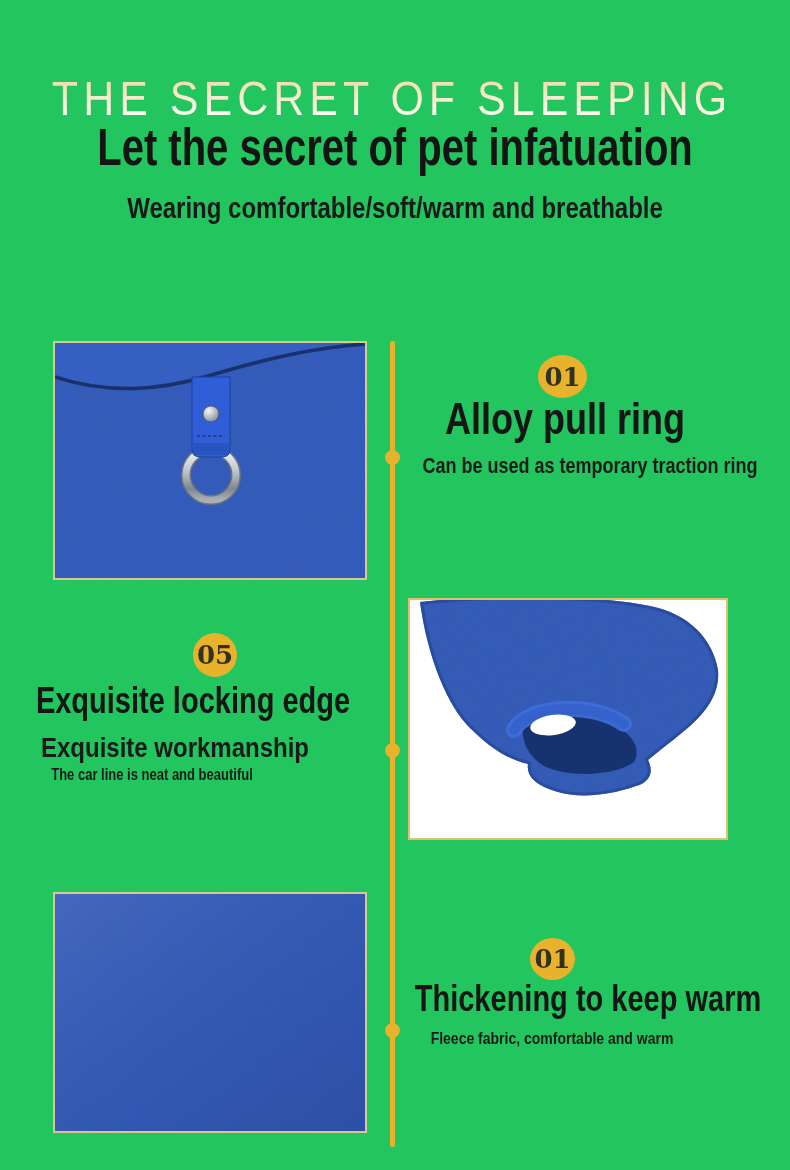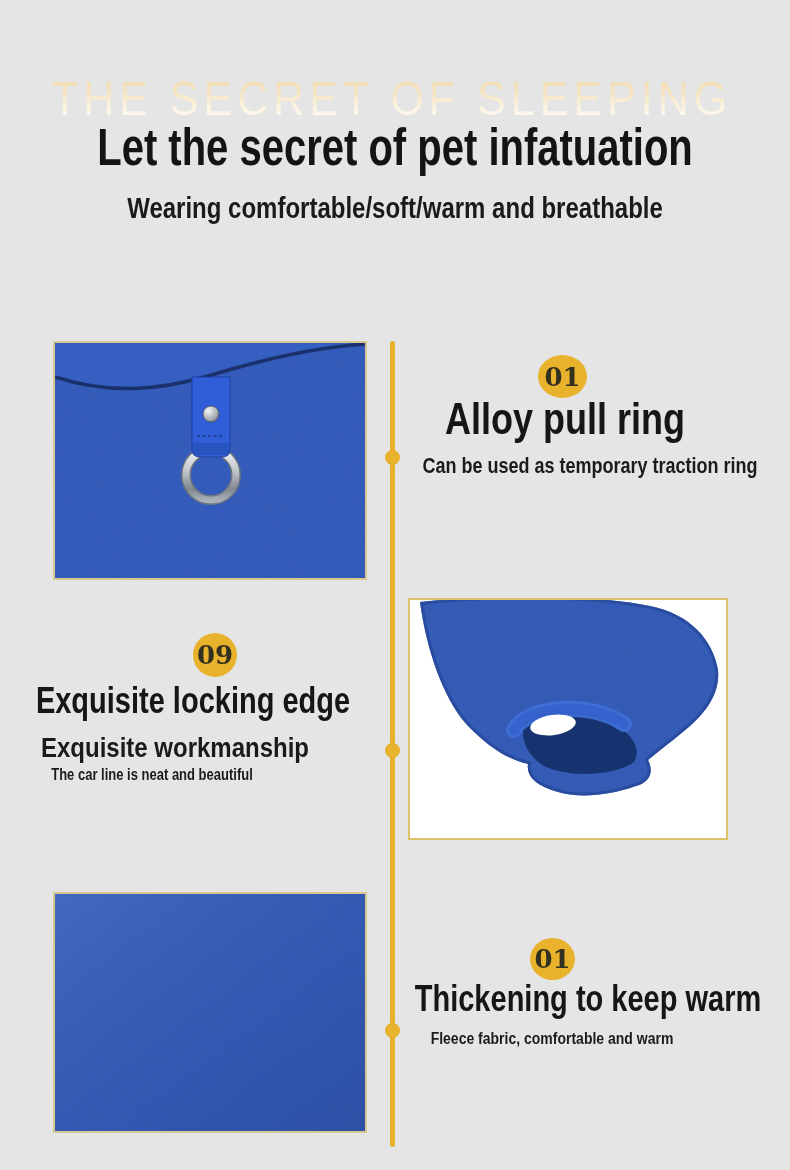--- a/index.html
+++ b/index.html
@@ -1,18 +1,18 @@
 <!DOCTYPE html>
 <html style="--accent: #e8b22c; --text: #161616;"><head>
 <meta charset="utf-8">
 <style>
   html,body{margin:0;padding:0;background:#ffffff;}
   .canvas{
     position:relative;width:790px;height:1170px;margin:0 auto;
-    background:#e5e5e5;overflow:hidden;
+    background:#22c55e;overflow:hidden;
     font-family:"Liberation Sans", sans-serif;
     color:var(--text,#161616);
   }
   .abs{position:absolute;white-space:nowrap;}
 
   
   .ghost-title{
     left:392px;top:74px;
     font-size:43px;font-weight:400;letter-spacing:5px;
     transform:translateX(-50%) scaleY(1.12);
@@ -119,21 +119,21 @@
         <rect x="138" y="100" width="36" height="12" fill="#2450b4" opacity="0.7"></rect>
         <path d="M142,93 h28" stroke="#16306e" stroke-width="1.5" stroke-dasharray="3 2.5" opacity="0.8"></path>
         <circle cx="156" cy="71" r="8" fill="url(#rg1)" stroke="#4a4f57" stroke-width="0.8"></circle>
       </g>
     </svg>
   </div>
   <div class="abs badge badge1">01</div>
   <div class="abs sec-h h1x">Alloy pull ring</div>
   <div class="abs sec-s s1x">Can be used as temporary traction ring</div>
 
-  <div class="abs badge badge2">09</div>
+  <div class="abs badge badge2">05</div>
   <div class="abs sec-h h2x">Exquisite locking edge</div>
   <div class="abs sec-s s2ax">Exquisite workmanship</div>
   <div class="abs sec-s s2bx">The car line is neat and beautiful</div>
   <div class="abs photo photo2" role="img" aria-label="Blue fleece garment opening showing the locked stitched edge">
     <svg width="316" height="238" viewBox="0 0 316 238">
       <defs>
         <filter id="nz2d" x="-5%" y="-5%" width="110%" height="110%">
           <feTurbulence type="fractalNoise" baseFrequency="0.55" numOctaves="3" seed="7" stitchTiles="stitch"></feTurbulence>
           <feColorMatrix type="matrix" values="0 0 0 0 0.05  0 0 0 0 0.12  0 0 0 0 0.36  1.3 1.3 1.3 0 -1.1"></feColorMatrix>
         </filter>

